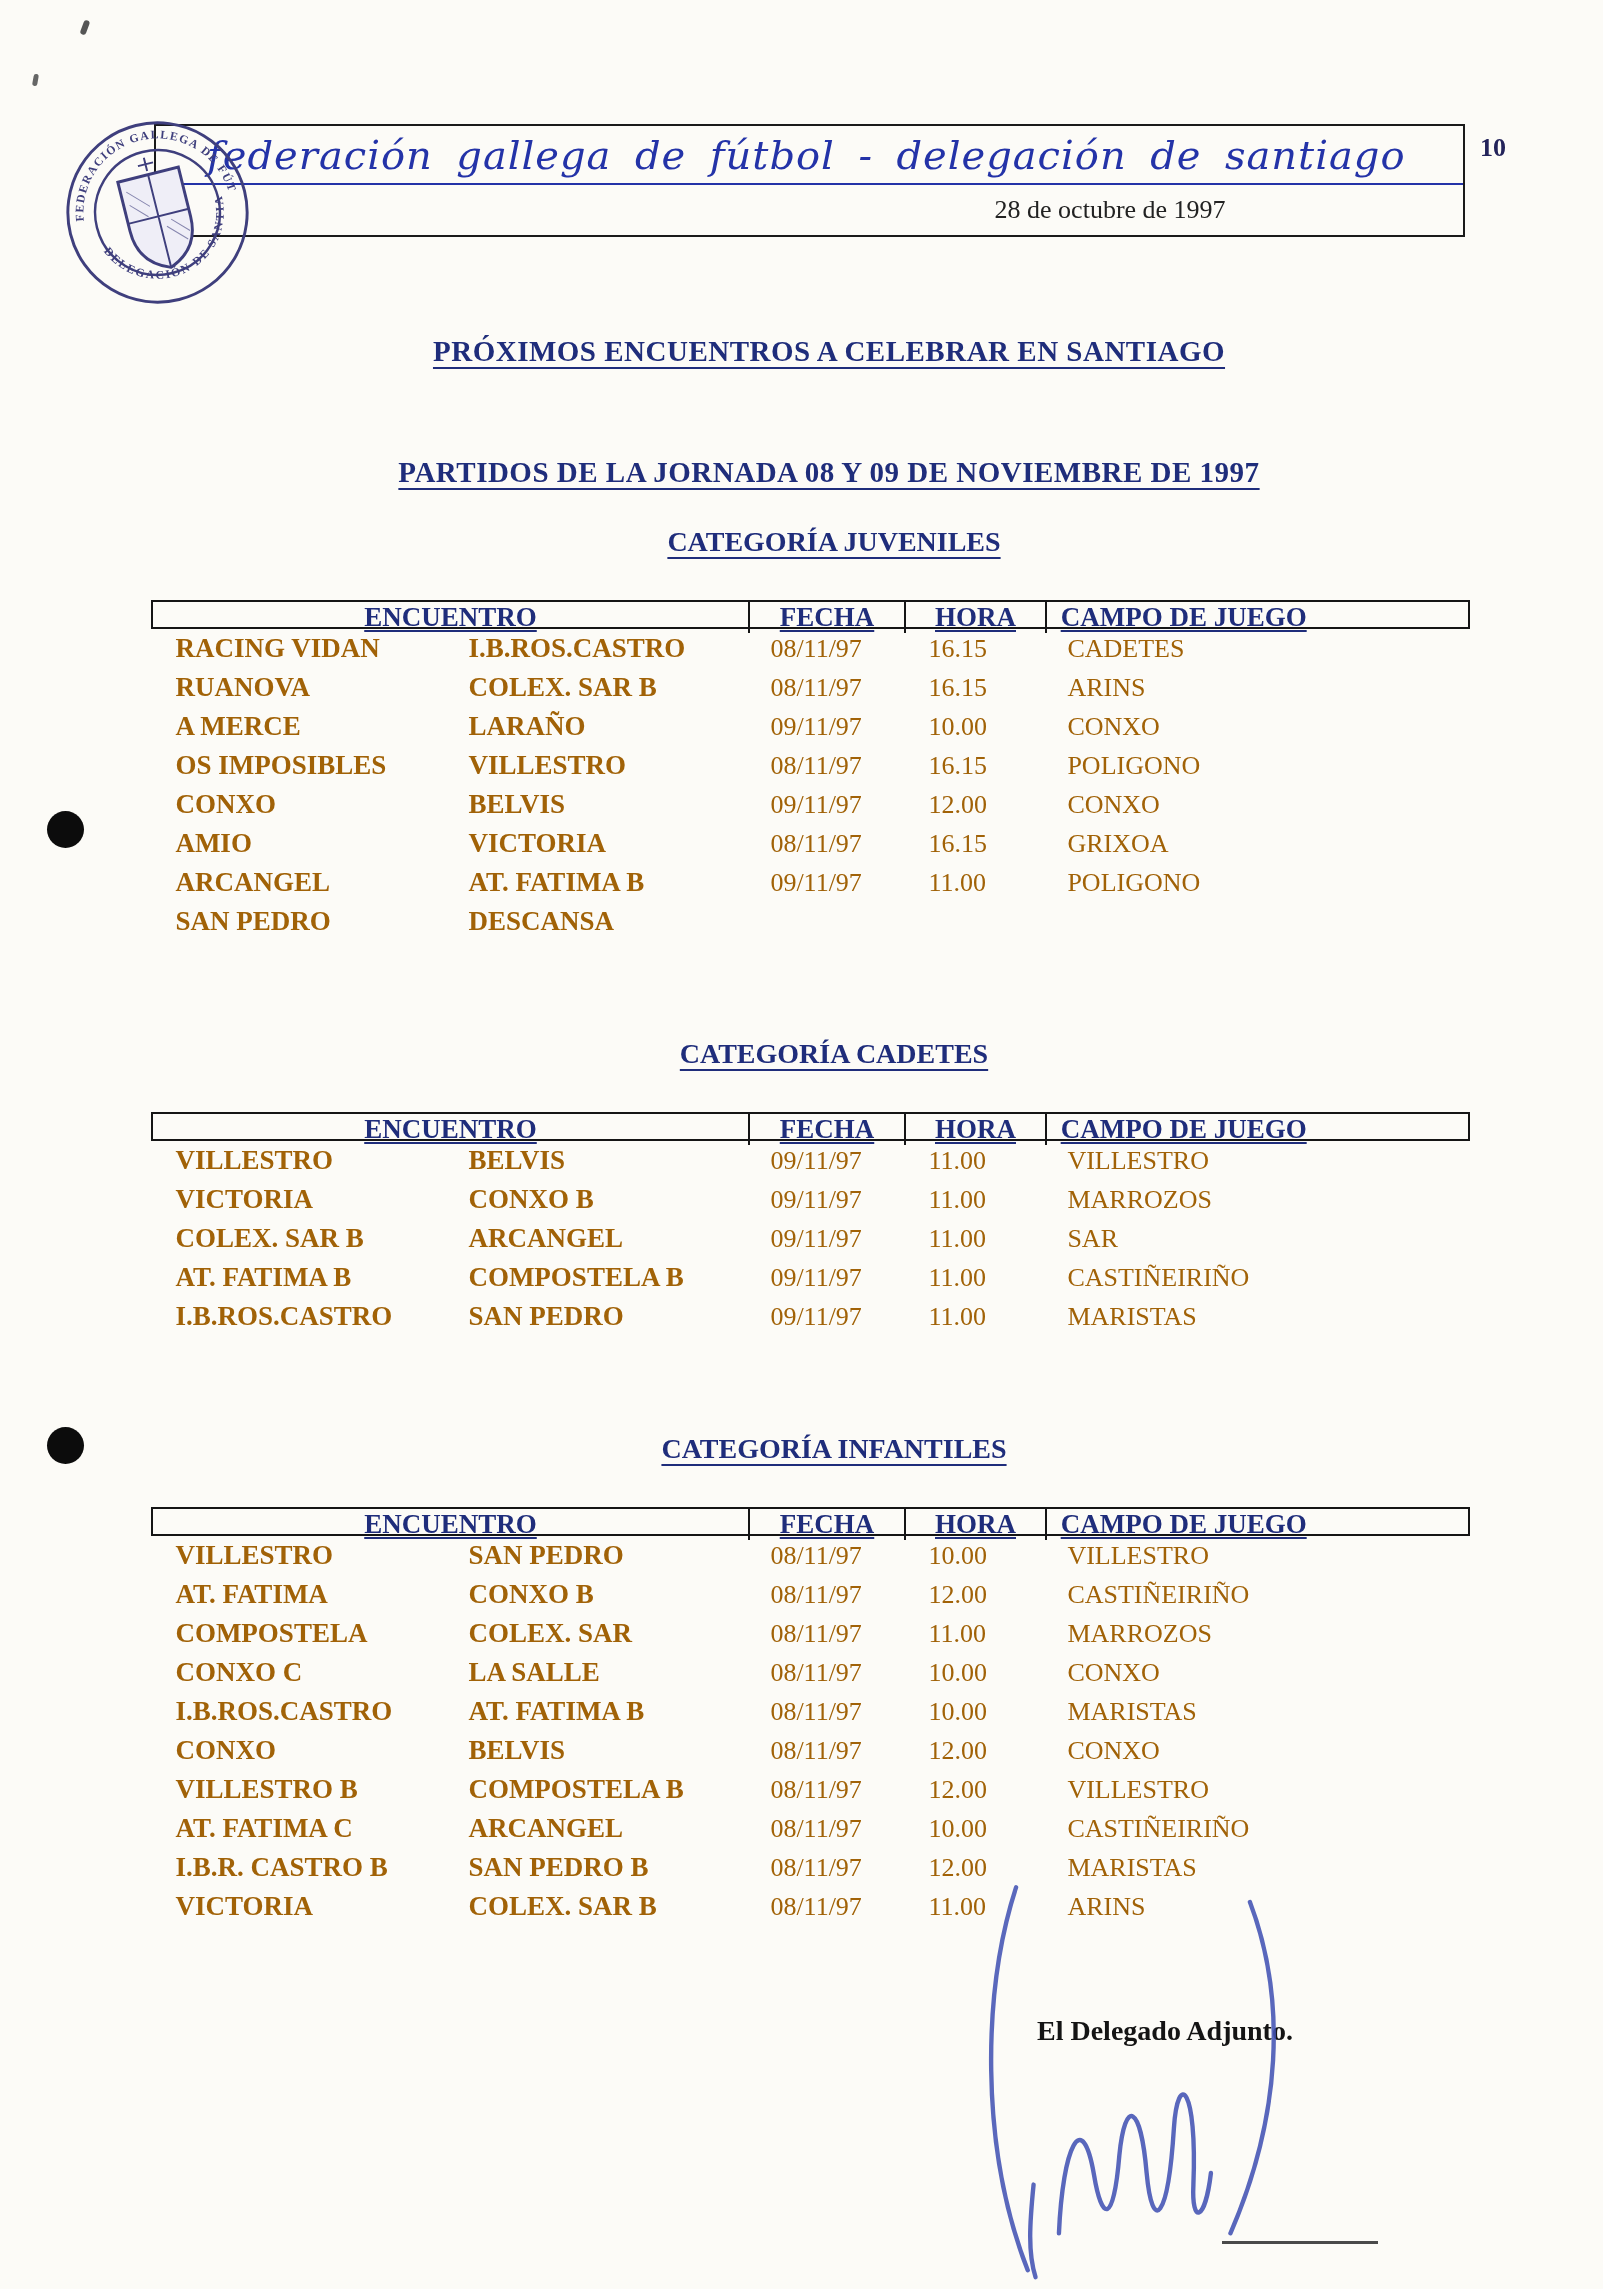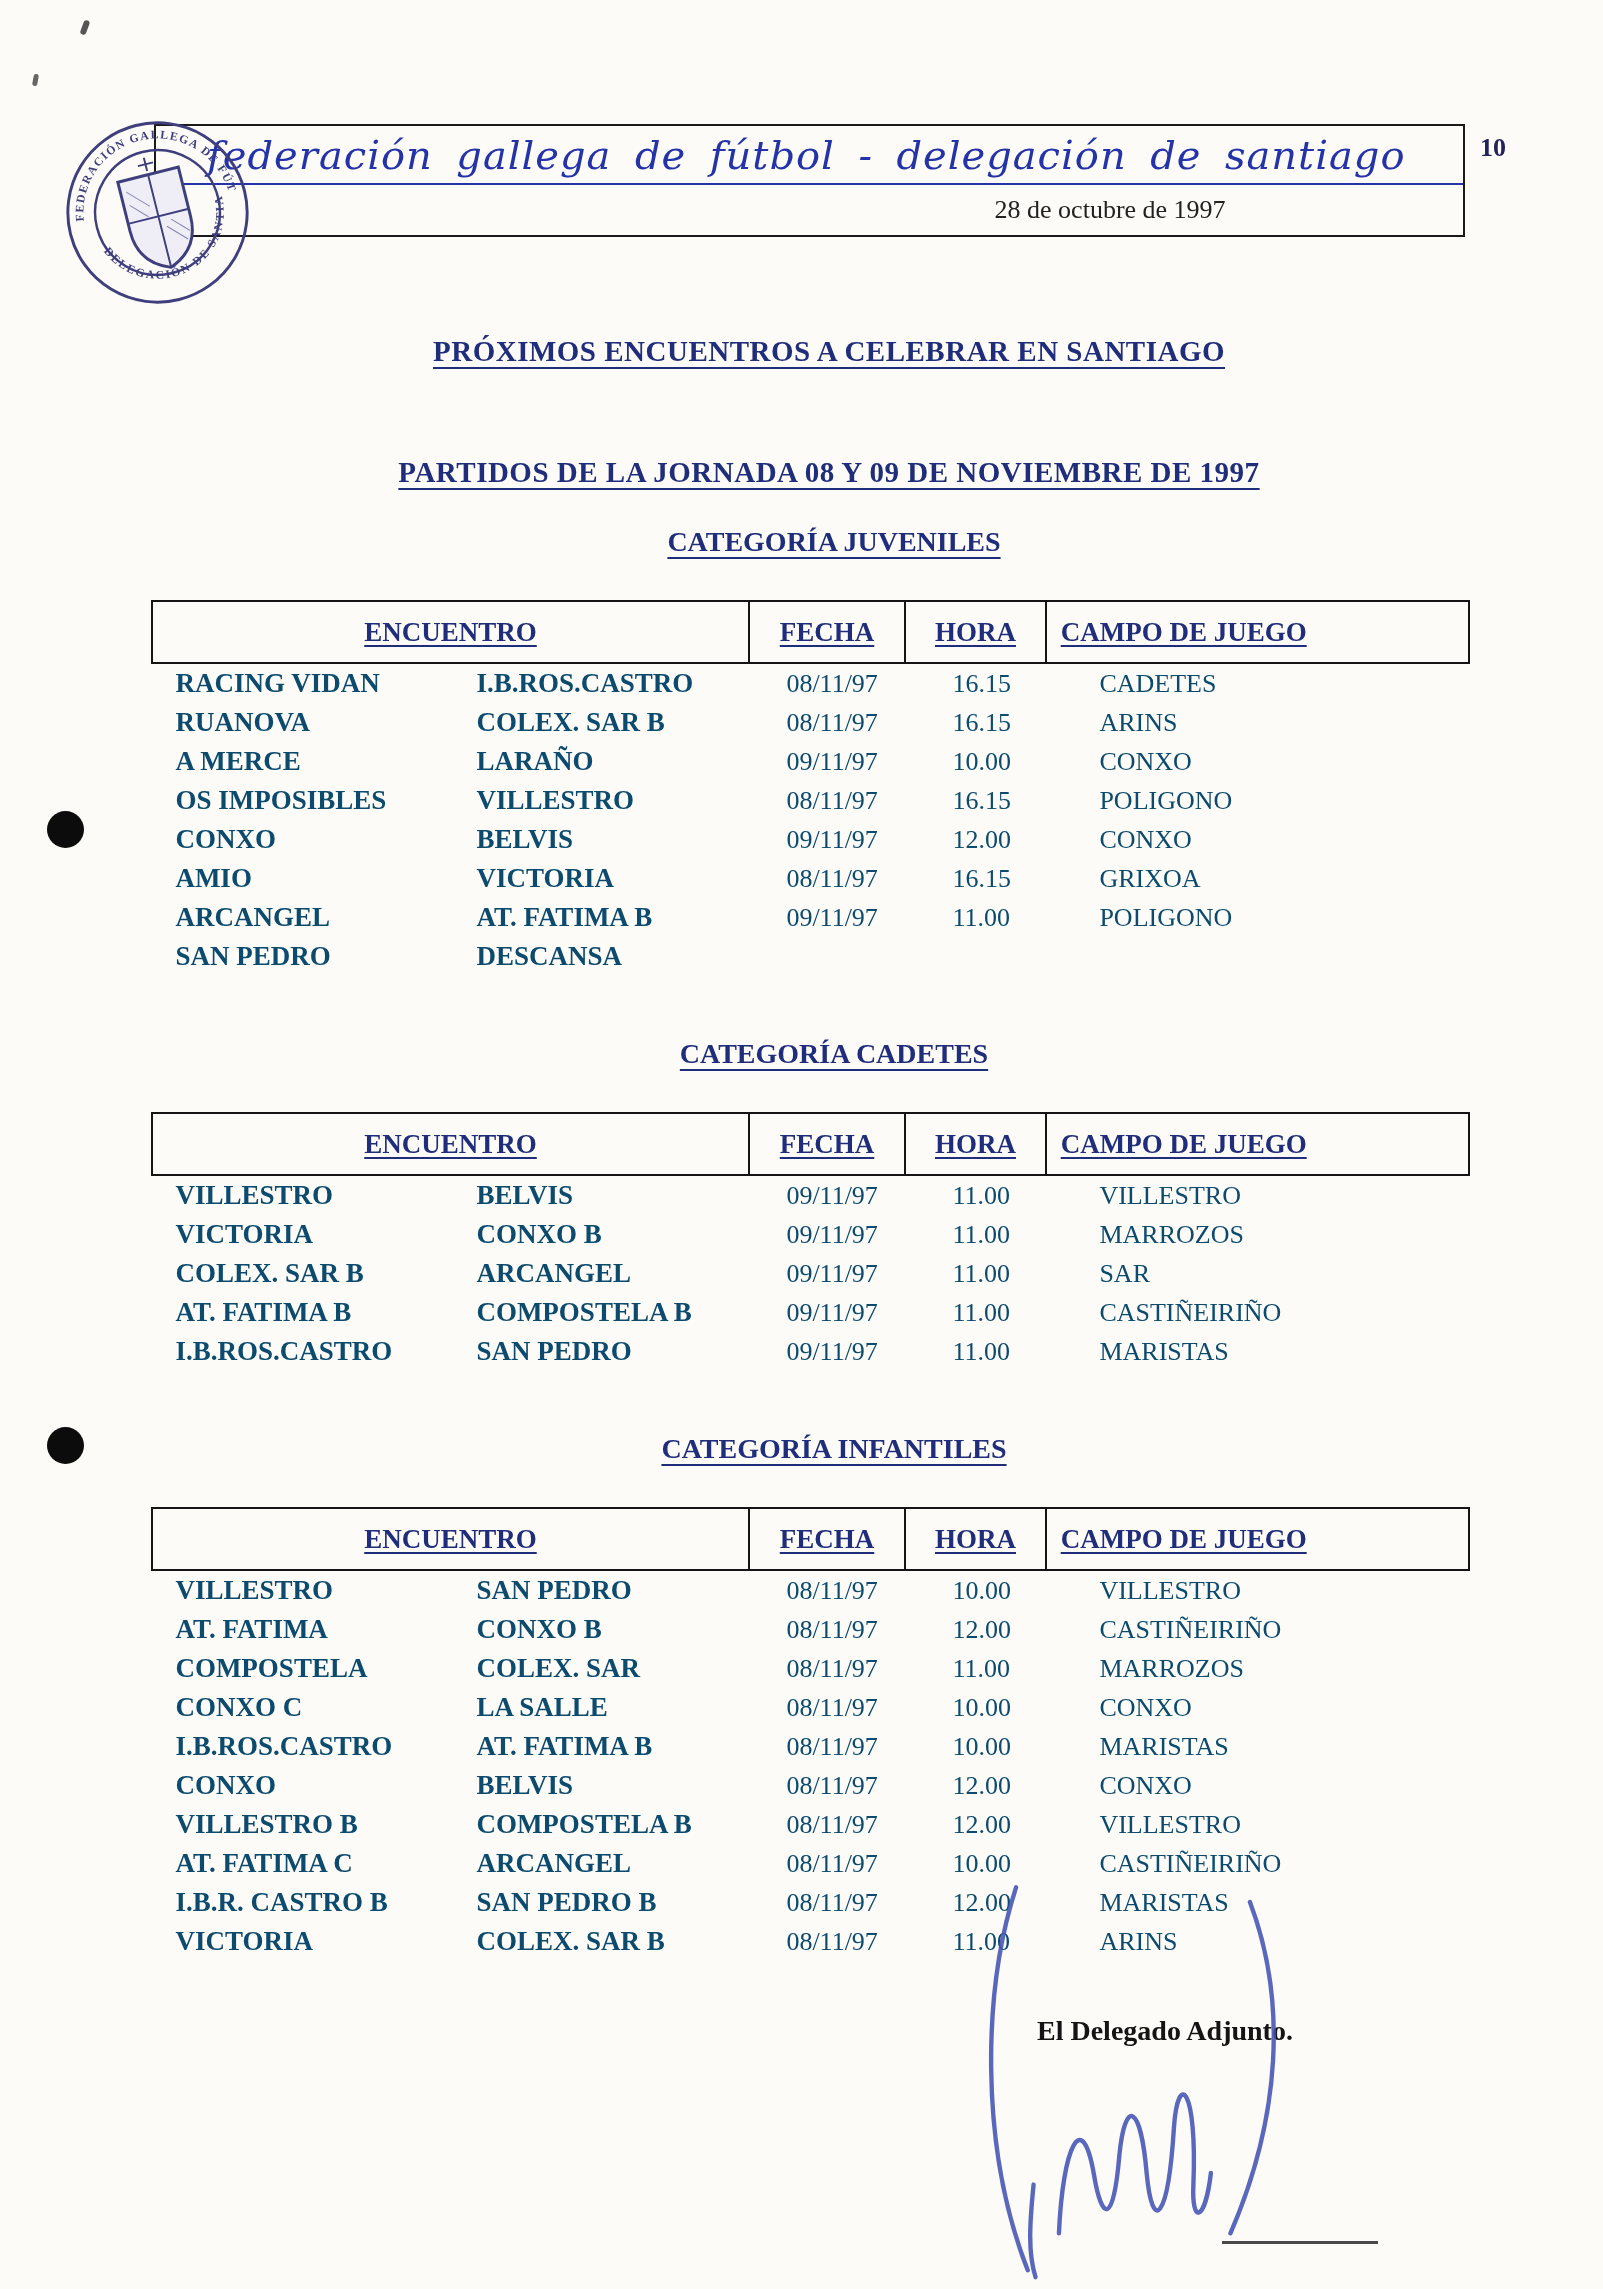--- a/index.html
+++ b/index.html
@@ -62,33 +62,33 @@
   .section-0 { top:525px; }
   .section-1 { top:1037px; }
   .section-2 { top:1432px; }
   .cat-title {
     text-align:center; padding-left:47px; line-height:33px; margin-bottom:42px;
     font-size:28px; font-weight:700; color:#1f2d7b;
     text-decoration:underline; text-underline-offset:5.9px; text-decoration-thickness:2px;
   }
   .tbl-head {
     display:grid; grid-template-columns:597px 156px 141px 1fr;
-    height:64px; border:2.9px solid #151515; box-sizing:border-box;
+    height:29px; border:2.9px solid #151515; box-sizing:border-box;
   }
   .th {
     display:flex; align-items:center; justify-content:center;
     border-right:2.9px solid #151515; box-sizing:border-box;
     font-weight:700; font-size:27px; color:#1f2d7b; white-space:nowrap;
   }
   .th:last-child { border-right:none; justify-content:flex-start; padding-left:13.7px;text-align:center; }
   .th-label { text-decoration:underline; text-underline-offset:3.9px; text-decoration-thickness:2px; }
   .tbl-row {
     display:grid; grid-template-columns:293px 302px 158px 139px auto;
     padding-left:24.4px; height:39px; line-height:39px;
-    font-size:26px; color:#0c4a6e; white-space:nowrap;gap:8px;
+    font-size:26px; color:#a16207; white-space:nowrap;
   }
   .tbl-row:first-of-type { margin-top:2px; }
   .td-home,.td-away { font-weight:700; font-size:27px; }
 
   
   .sig-label {
     position:absolute; left:1037px; top:2015px;
     font-size:28px; font-weight:700; color:#141414; white-space:nowrap;
   }
   .sig-svg { position:absolute; left:965px; top:1863px; width:449px; height:419px; }

